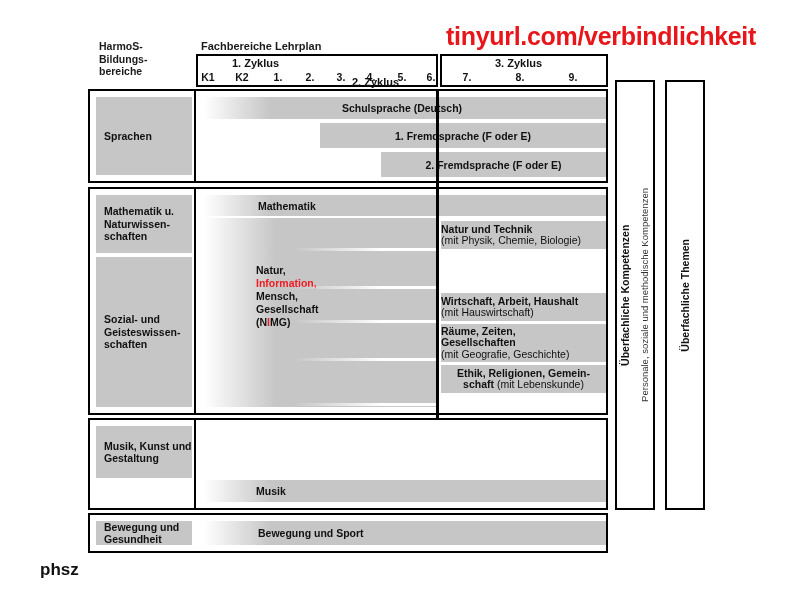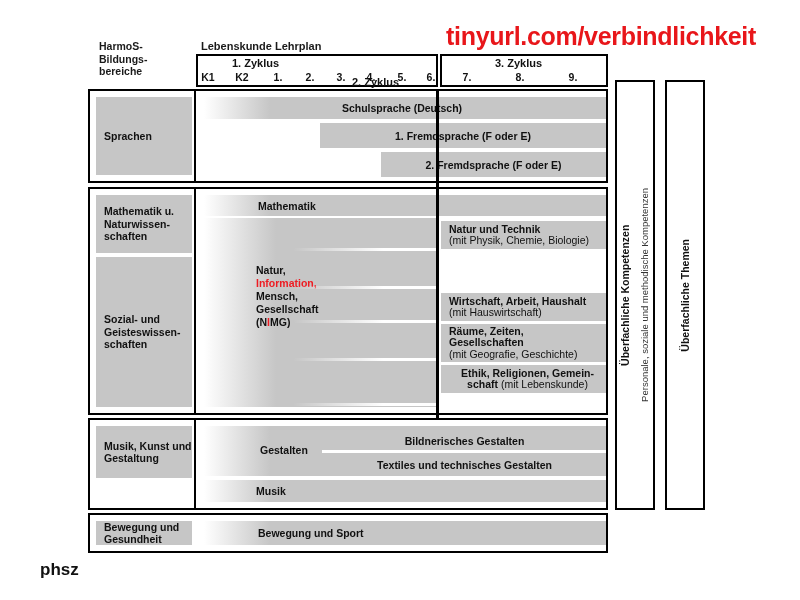--- a/index.html
+++ b/index.html
@@ -92,21 +92,21 @@
     font-size:10.5px;font-weight:bold;color:#111;line-height:13px;white-space:nowrap;
   }
   .nmg-rule{
     position:absolute;height:3px;left:0;width:239px;
     background:linear-gradient(to right,rgba(255,255,255,0) 0px,rgba(255,255,255,0) 95px,#ffffff 185px,#ffffff 100%);
   }
 
   
   .z3-row{
     position:absolute;left:441px;width:165px;background:#c6c6c6;box-sizing:border-box;
-    padding-left:8px;display:flex;flex-direction:column;justify-content:center;
+    display:flex;flex-direction:column;justify-content:center;
     font-size:10.5px;color:#111;line-height:11.5px;
   }
   .z3-row .t1{font-weight:bold;}
   .z3-row .t2{font-weight:normal;}
   .z3-row.red .t1{color:#ee1b22;}
   .z3-row.red .t2{color:#ee1b22;}
 
   
   #cyc-div-sprachen{position:absolute;left:436px;top:91px;width:3px;height:90px;background:#000;}
   #cyc-div-mint{position:absolute;left:436px;top:189px;width:3px;height:224px;background:#000;}
@@ -139,21 +139,21 @@
 
 <div class="canvas">
 
   <div id="url-banner">tinyurl.com/verbindlichkeit</div>
 
   <div id="harmos-label">
     <div>HarmoS-</div>
     <div>Bildungs-</div>
     <div>bereiche</div>
   </div>
-  <div id="fachbereiche-label">Lebenskunde Lehrplan</div>
+  <div id="fachbereiche-label">Fachbereiche Lehrplan</div>
 
   <div class="cycle-box" id="cycle-box-12"></div>
   <div class="cycle-box" id="cycle-box-3"></div>
 
   <div class="cycle-title" id="cycle1-title">1. Zyklus</div>
   <div class="cycle-title" id="cycle2-title">2. Zyklus</div>
   <div class="cycle-title" id="cycle3-title">3. Zyklus</div>
 
   <div class="year-tick" style="left:198px;">K1</div>
   <div class="year-tick" style="left:232px;">K2</div>
@@ -237,31 +237,20 @@
   <div class="cyc-dot" style="top:149px;"></div>
   <div class="cyc-dot" style="top:183px;height:6px;"></div>
 
   <div class="frame" id="frame-musik"></div>
   <div class="frame-inner-rule" style="left:194px;top:420px;height:88px;"></div>
 
   <div class="area-cell" id="area-musik">
     <span>Musik, Kunst und Gestaltung</span>
   </div>
 
-  <div style="position:absolute;left:198px;top:426px;width:408px;height:50px;
-              background:linear-gradient(to right,#ffffff 0px,#ffffff 6px,#c6c6c6 72px,#c6c6c6 100%);">
-    <div style="position:absolute;left:62px;top:18px;font-size:10.5px;font-weight:bold;color:#111;">Gestalten</div>
-    <div style="position:absolute;left:125px;top:5px;width:283px;height:20px;display:flex;align-items:center;justify-content:center;font-size:10.5px;font-weight:bold;color:#111;">
-      <span>Bildnerisches Gestalten</span>
-    </div>
-    <div style="position:absolute;left:124px;top:24px;width:284px;height:3px;background:#fff;"></div>
-    <div style="position:absolute;left:125px;top:28px;width:283px;height:21px;display:flex;align-items:center;justify-content:center;font-size:10.5px;font-weight:bold;color:#111;">
-      <span>Textiles und technisches  Gestalten</span>
-    </div>
-  </div>
 
   <div class="bar fade" style="left:198px;top:480px;width:408px;height:22px;padding-left:58px;">
     <span class="lbl">Musik</span>
   </div>
 
   <div id="cyc-div-musik"></div>
 
   <div class="frame" id="frame-bewegung"></div>
   <div class="area-cell" id="area-bewegung">
     <span>Bewegung und Gesundheit</span>

